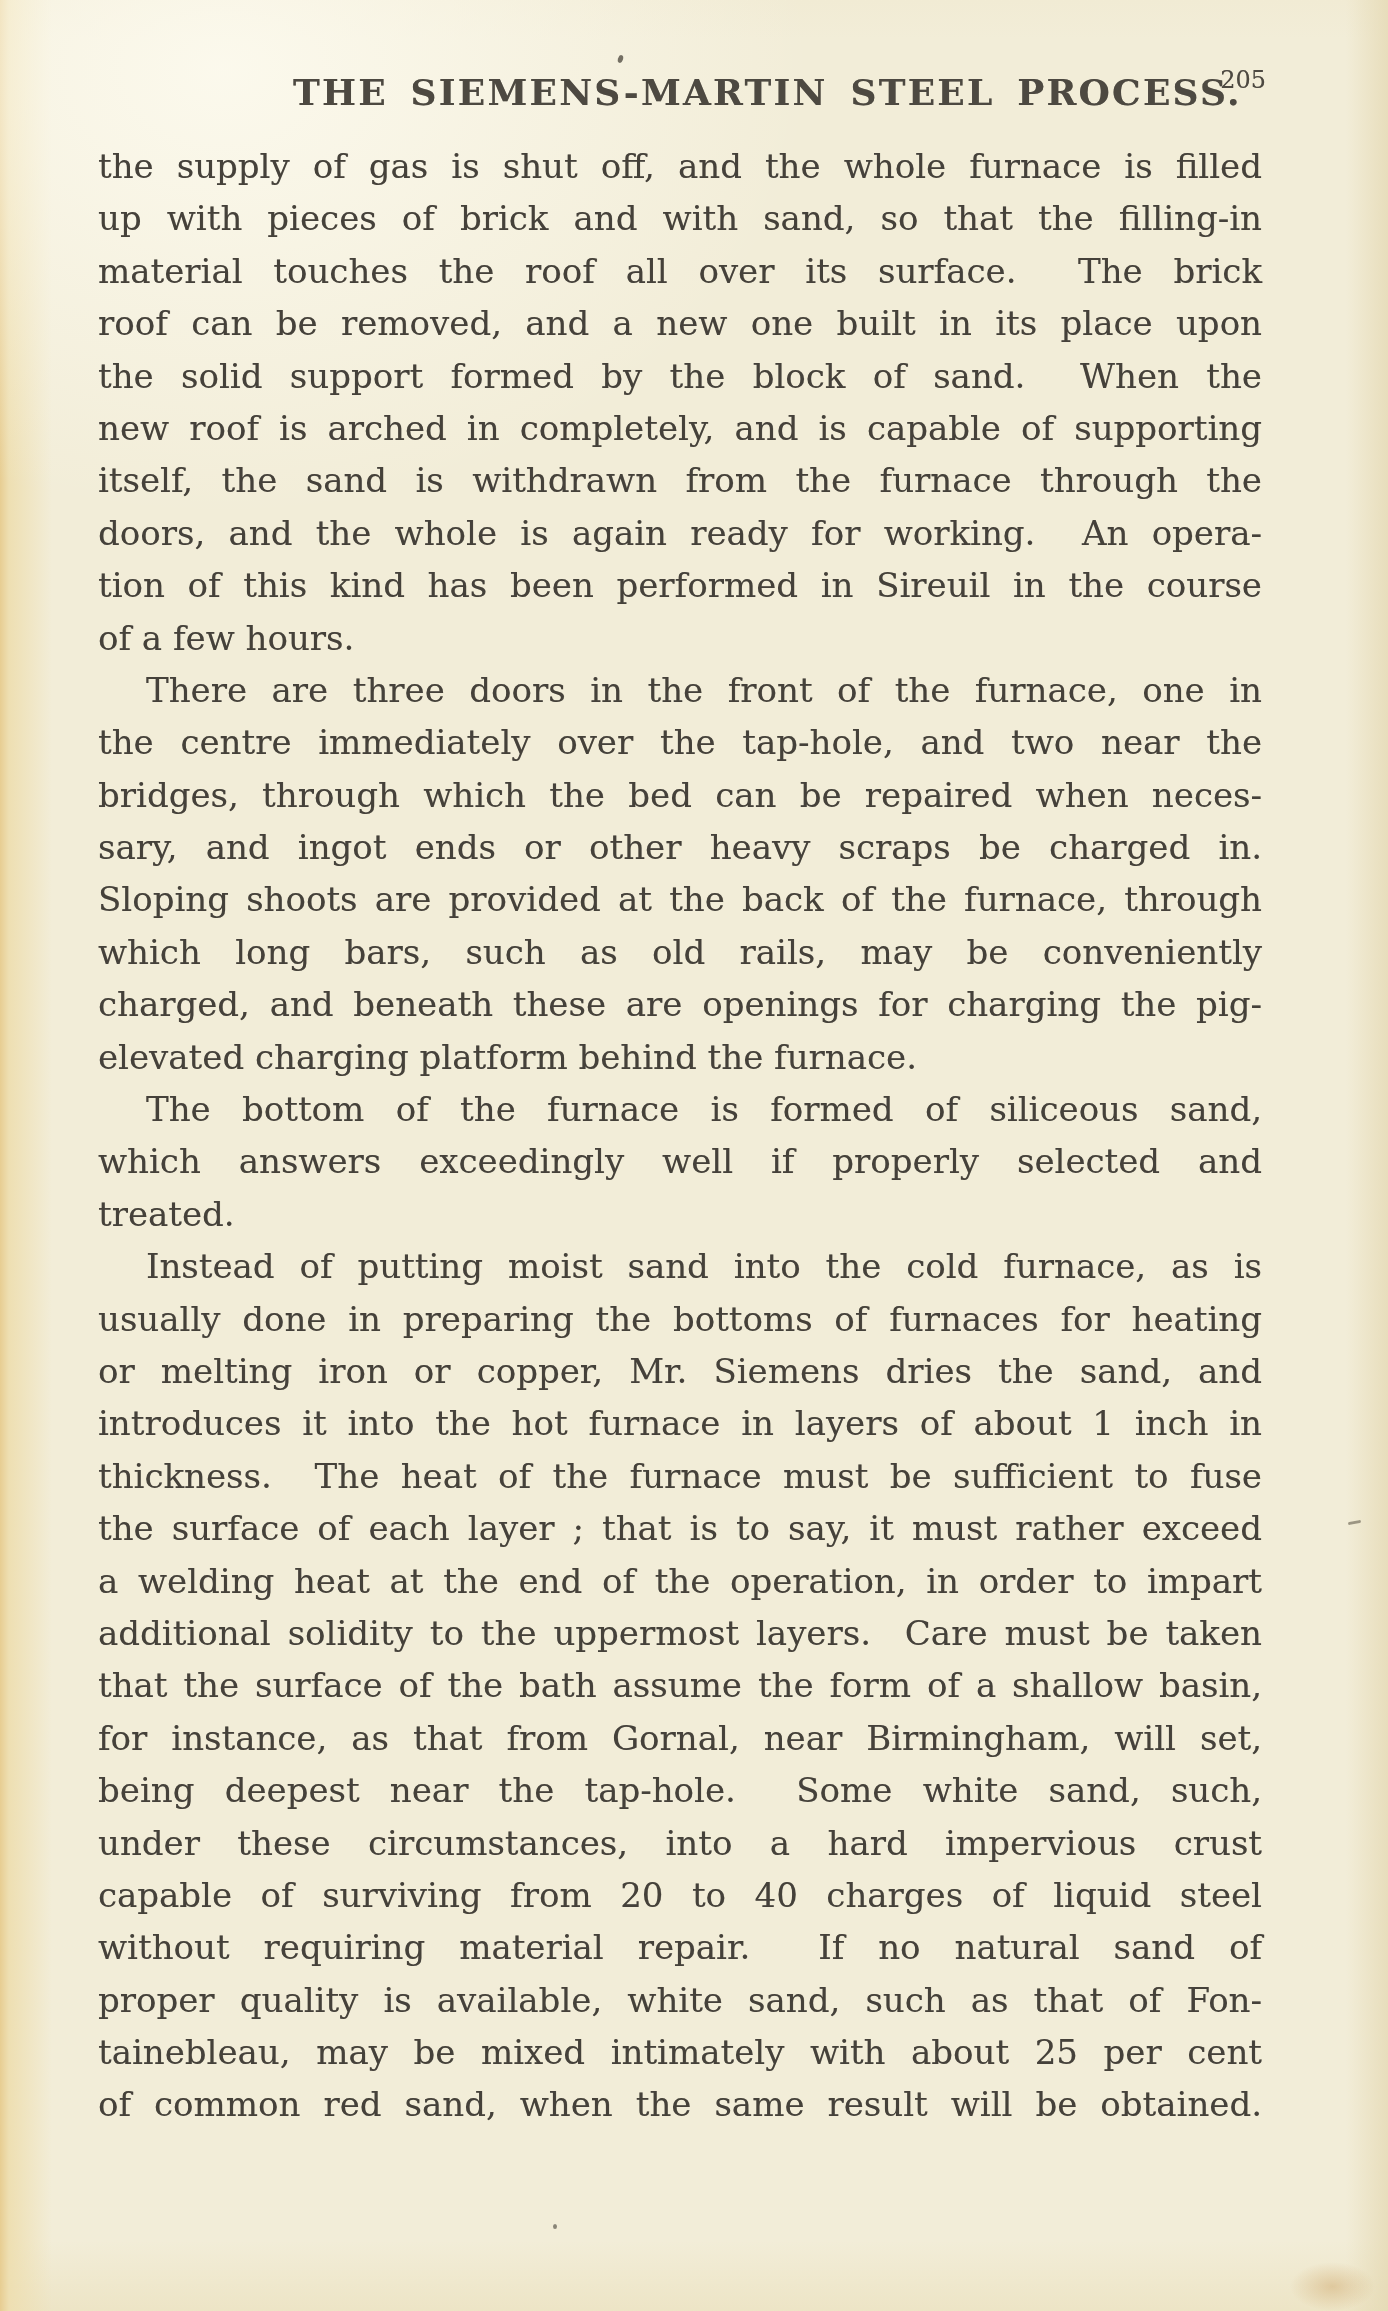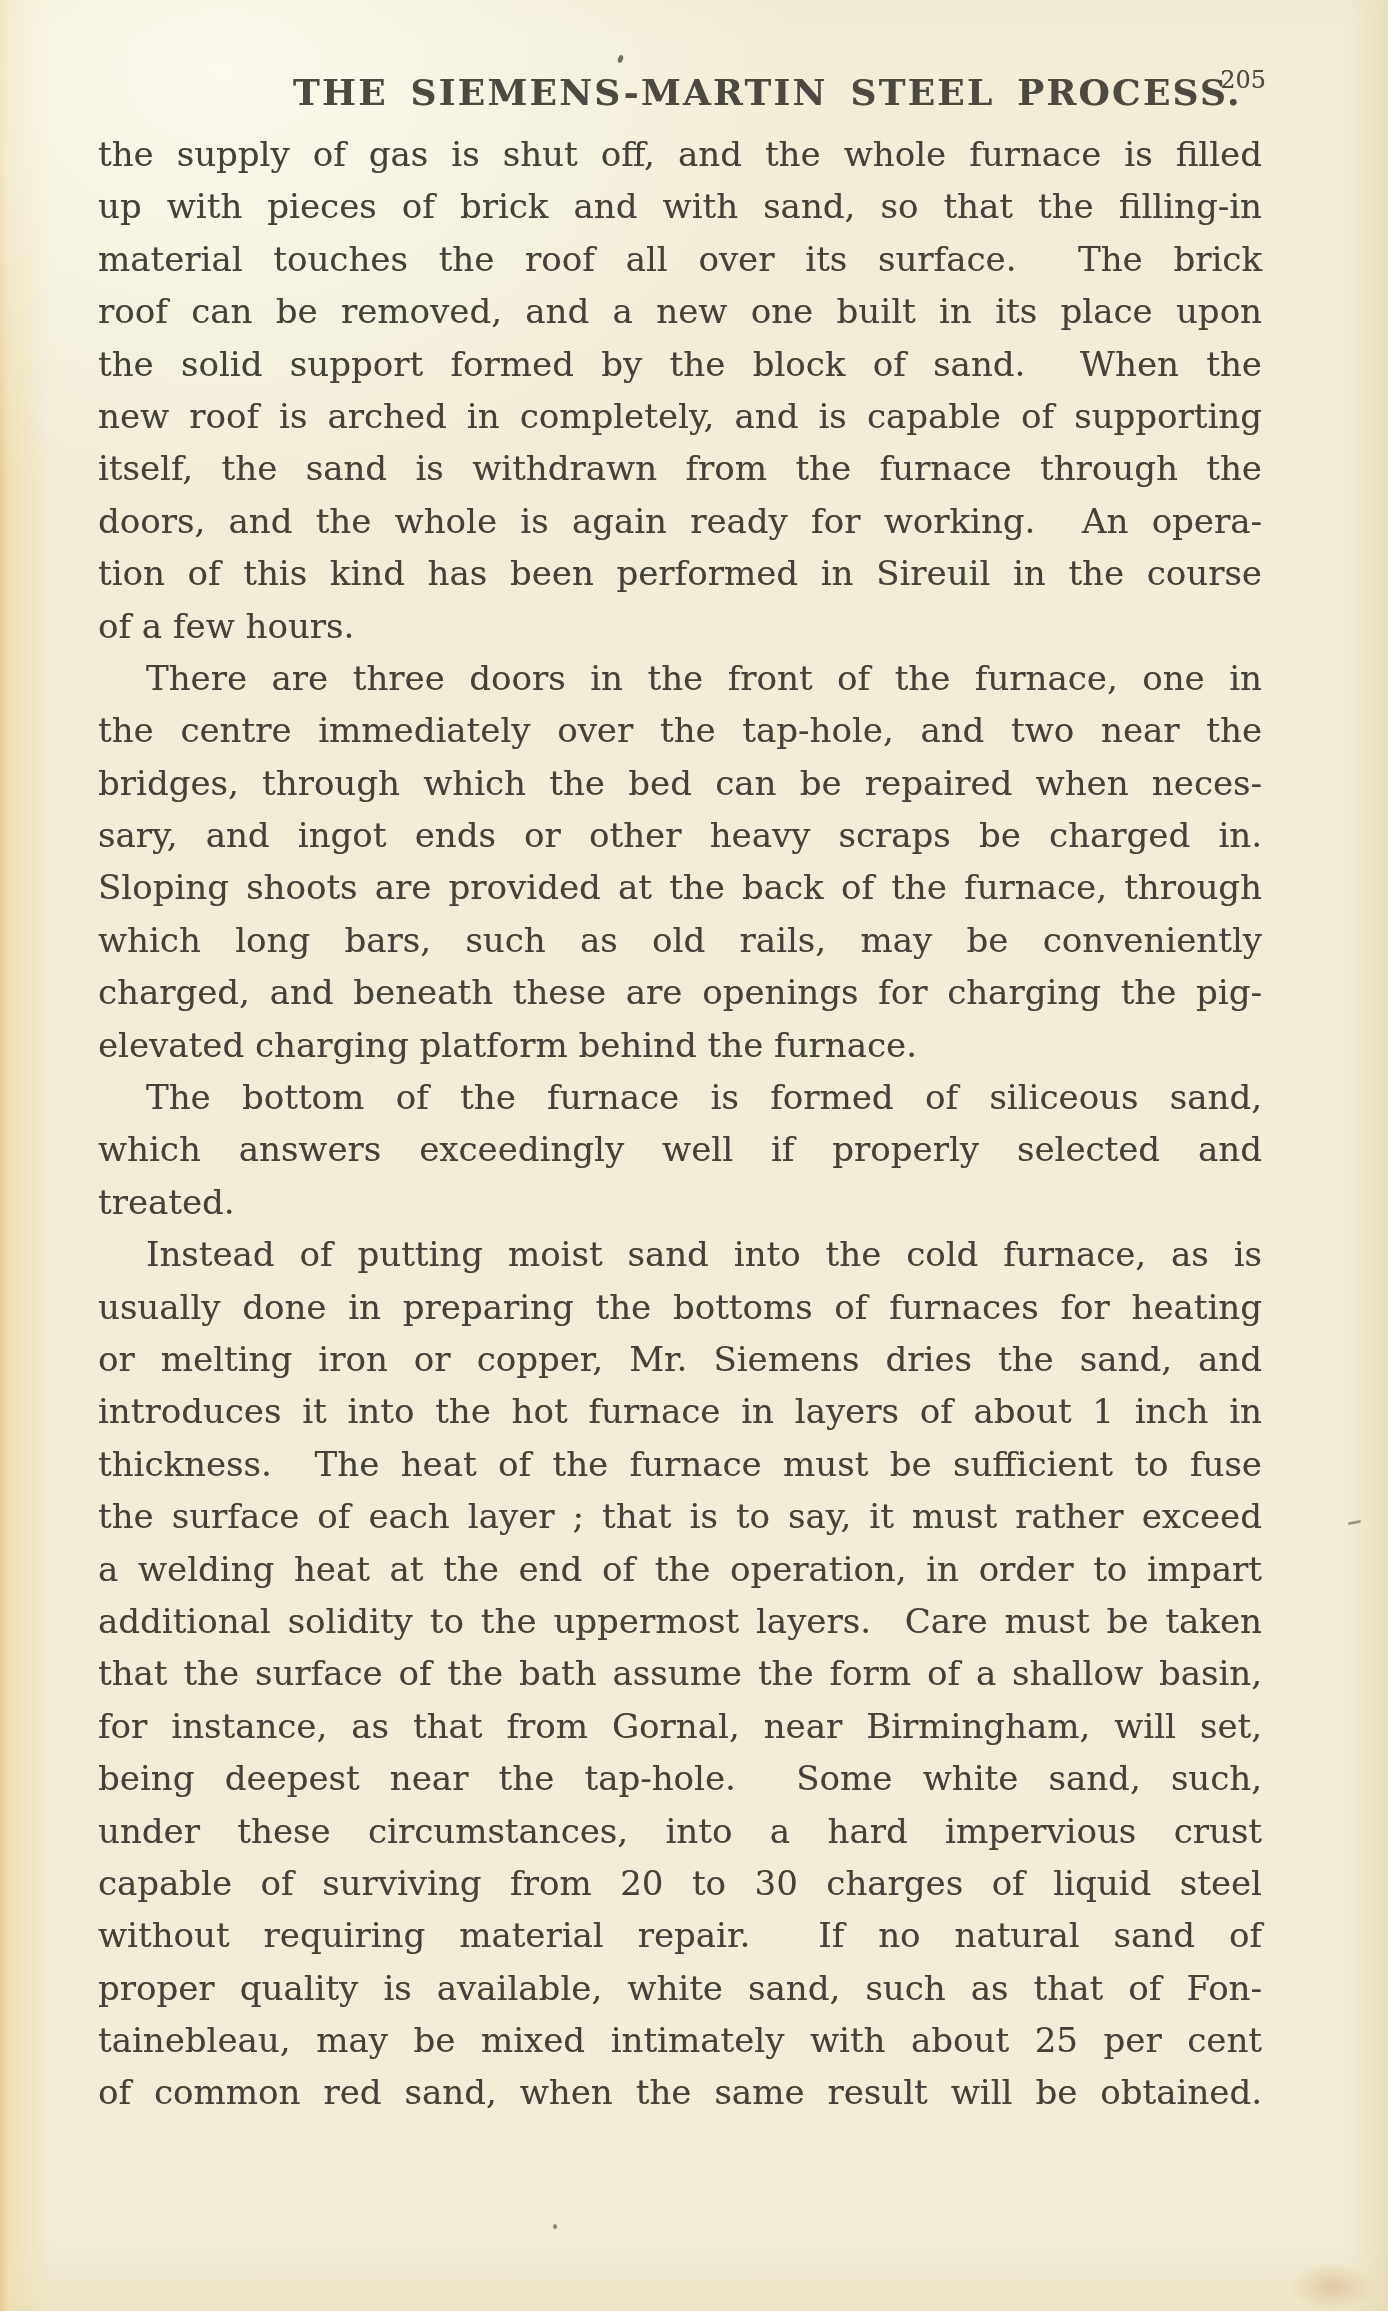--- a/index.html
+++ b/index.html
@@ -40,21 +40,21 @@
     width: 146px;
     text-align: right;
     font-size: 24px;
     color: #4d4941;
     text-shadow: 0 0 0.5px rgba(77,73,65,0.45);
   }
 
   .body-text {
     position: absolute;
     left: 98px;
-    top: 128px;
+    top: 140px;
     width: 1164px;
     font-size: 34px;
     line-height: 52.4px;
     color: #45413a;
     text-shadow: 0.2px 0.3px 0.6px rgba(69,65,58,0.35);
   }
 
   .line {
     height: 52.4px;
     white-space: pre-wrap;
@@ -125,21 +125,21 @@
     <div class="line">or melting iron or copper, Mr. Siemens dries the sand, and</div>
     <div class="line">introduces it into the hot furnace in layers of about 1 inch in</div>
     <div class="line">thickness.  The heat of the furnace must be sufficient to fuse</div>
     <div class="line">the surface of each layer ; that is to say, it must rather exceed</div>
     <div class="line">a welding heat at the end of the operation, in order to impart</div>
     <div class="line">additional solidity to the uppermost layers.  Care must be taken</div>
     <div class="line">that the surface of the bath assume the form of a shallow basin,</div>
     <div class="line">for instance, as that from Gornal, near Birmingham, will set,</div>
     <div class="line">being deepest near the tap-hole.  Some white sand, such,</div>
     <div class="line">under these circumstances, into a hard impervious crust</div>
-    <div class="line">capable of surviving from 20 to 30 charges of liquid steel</div>
+    <div class="line">capable of surviving from 20 to 40 charges of liquid steel</div>
     <div class="line">without requiring material repair.  If no natural sand of</div>
     <div class="line">proper quality is available, white sand, such as that of Fon-</div>
     <div class="line">tainebleau, may be mixed intimately with about 25 per cent</div>
     <div class="line">of common red sand, when the same result will be obtained.</div>
   </div>
 
   <div class="speck speck-1"></div>
   <div class="speck speck-2"></div>
   <div class="margin-dash"></div>
   <div class="smudge"></div>

